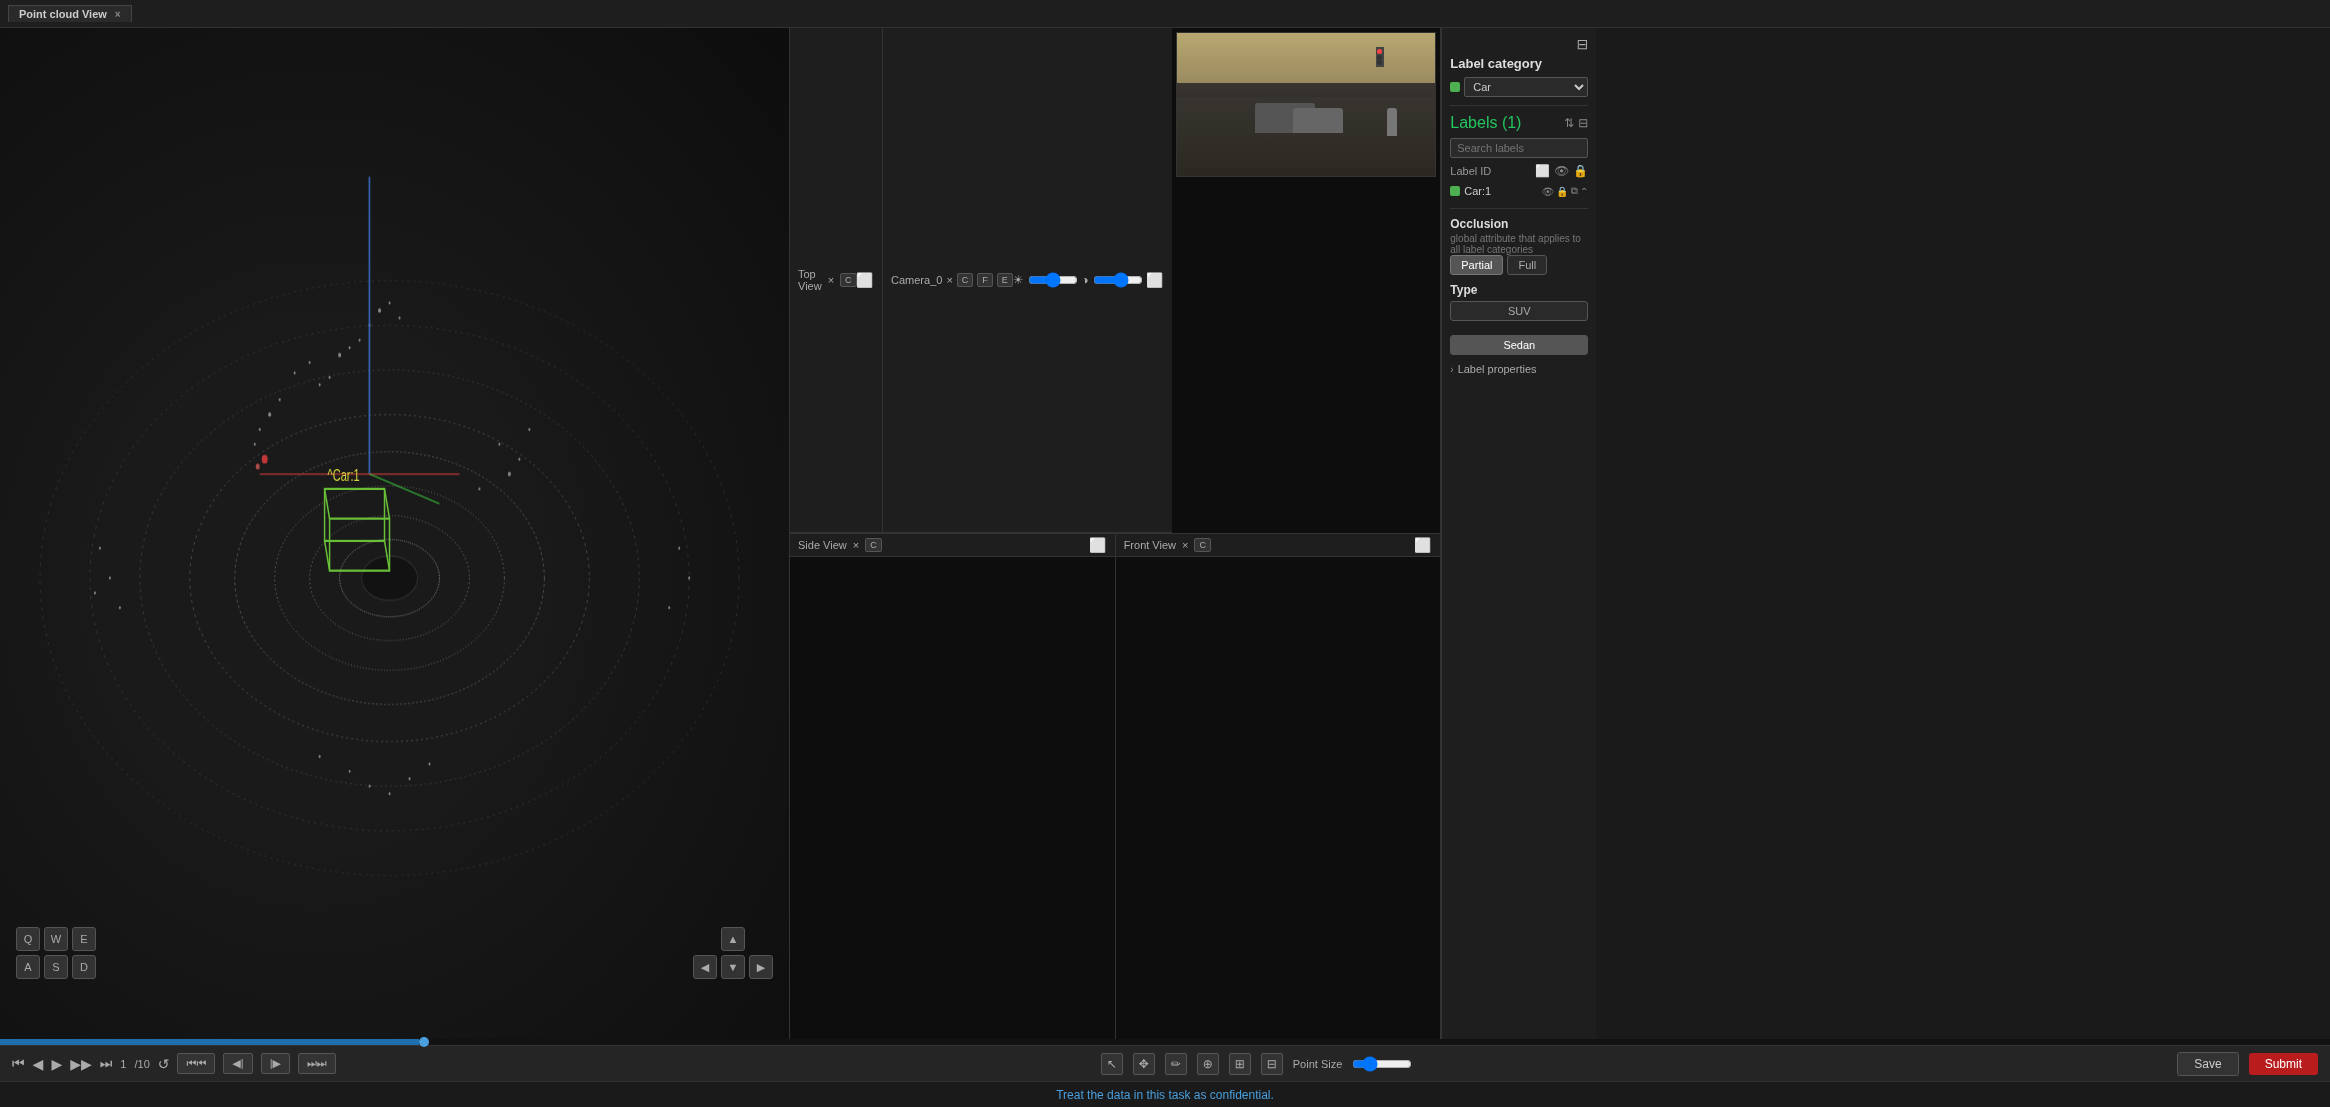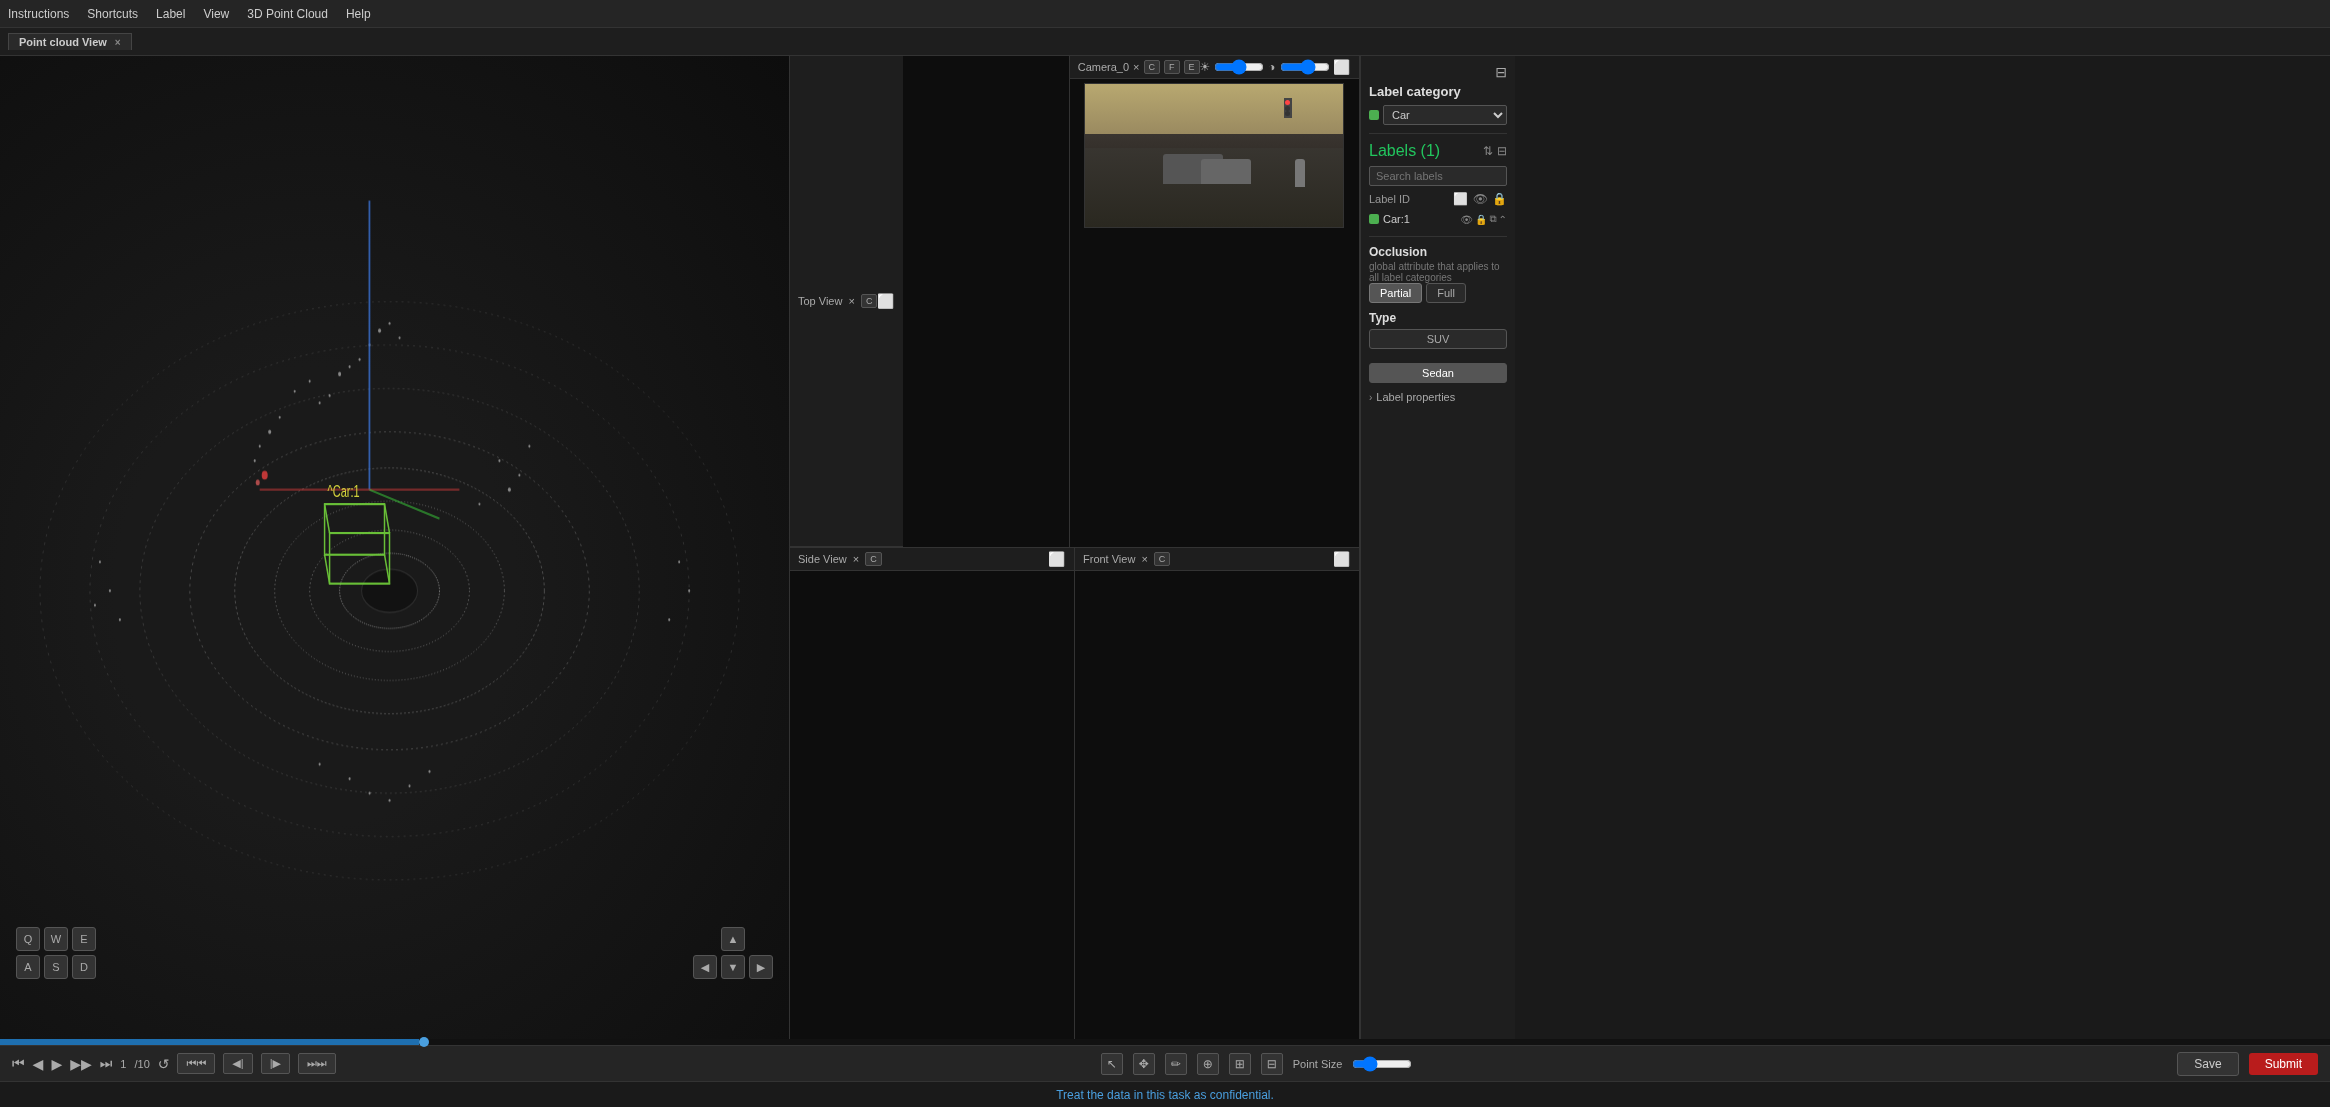--- a/index.html
+++ b/index.html
@@ -203,28 +203,20 @@
     .progress-thumb {
       width: 10px; height: 10px; background: #4a9fdf; border-radius: 50%;
       position: absolute; top: -2px; left: 18%;
     }
   </style>
 </head>
 <body>
 
 <div class="full-layout">
 
-  <div class="menu-bar">
-    <span>Instructions</span>
-    <span>Shortcuts</span>
-    <span>Label</span>
-    <span>View</span>
-    <span>3D Point Cloud</span>
-    <span>Help</span>
-  </div>
 
   <div class="tab-bar">
     <div class="tab">
       <span>Point cloud View</span>
       <span class="close-icon">×</span>
     </div>
   </div>
 
   <div class="views-and-right">
 
@@ -345,21 +337,21 @@
               <span>×</span>
               <span class="panel-btn">C</span>
             </div>
             <div class="right">
               <span class="maximize-icon">⬜</span>
             </div>
           </div>
           <div style="flex:1; background:#0d0d0d;"></div>
         </div>
 
-        <div style="flex: 0 0 270px; display:flex; flex-direction:column; background:#0d0d0d;">
+        <div style="flex: 0 0 270px; display:flex; background:#0d0d0d;">
           <div class="camera-panel-header">
             <div style="display:flex; align-items:center; gap:4px;">
               <span>Camera_0</span>
               <span>×</span>
               <span class="cam-icon-box">C</span>
               <span class="cam-icon-box">F</span>
               <span class="cam-icon-box">E</span>
             </div>
             <div class="brightness-ctrl">
 

